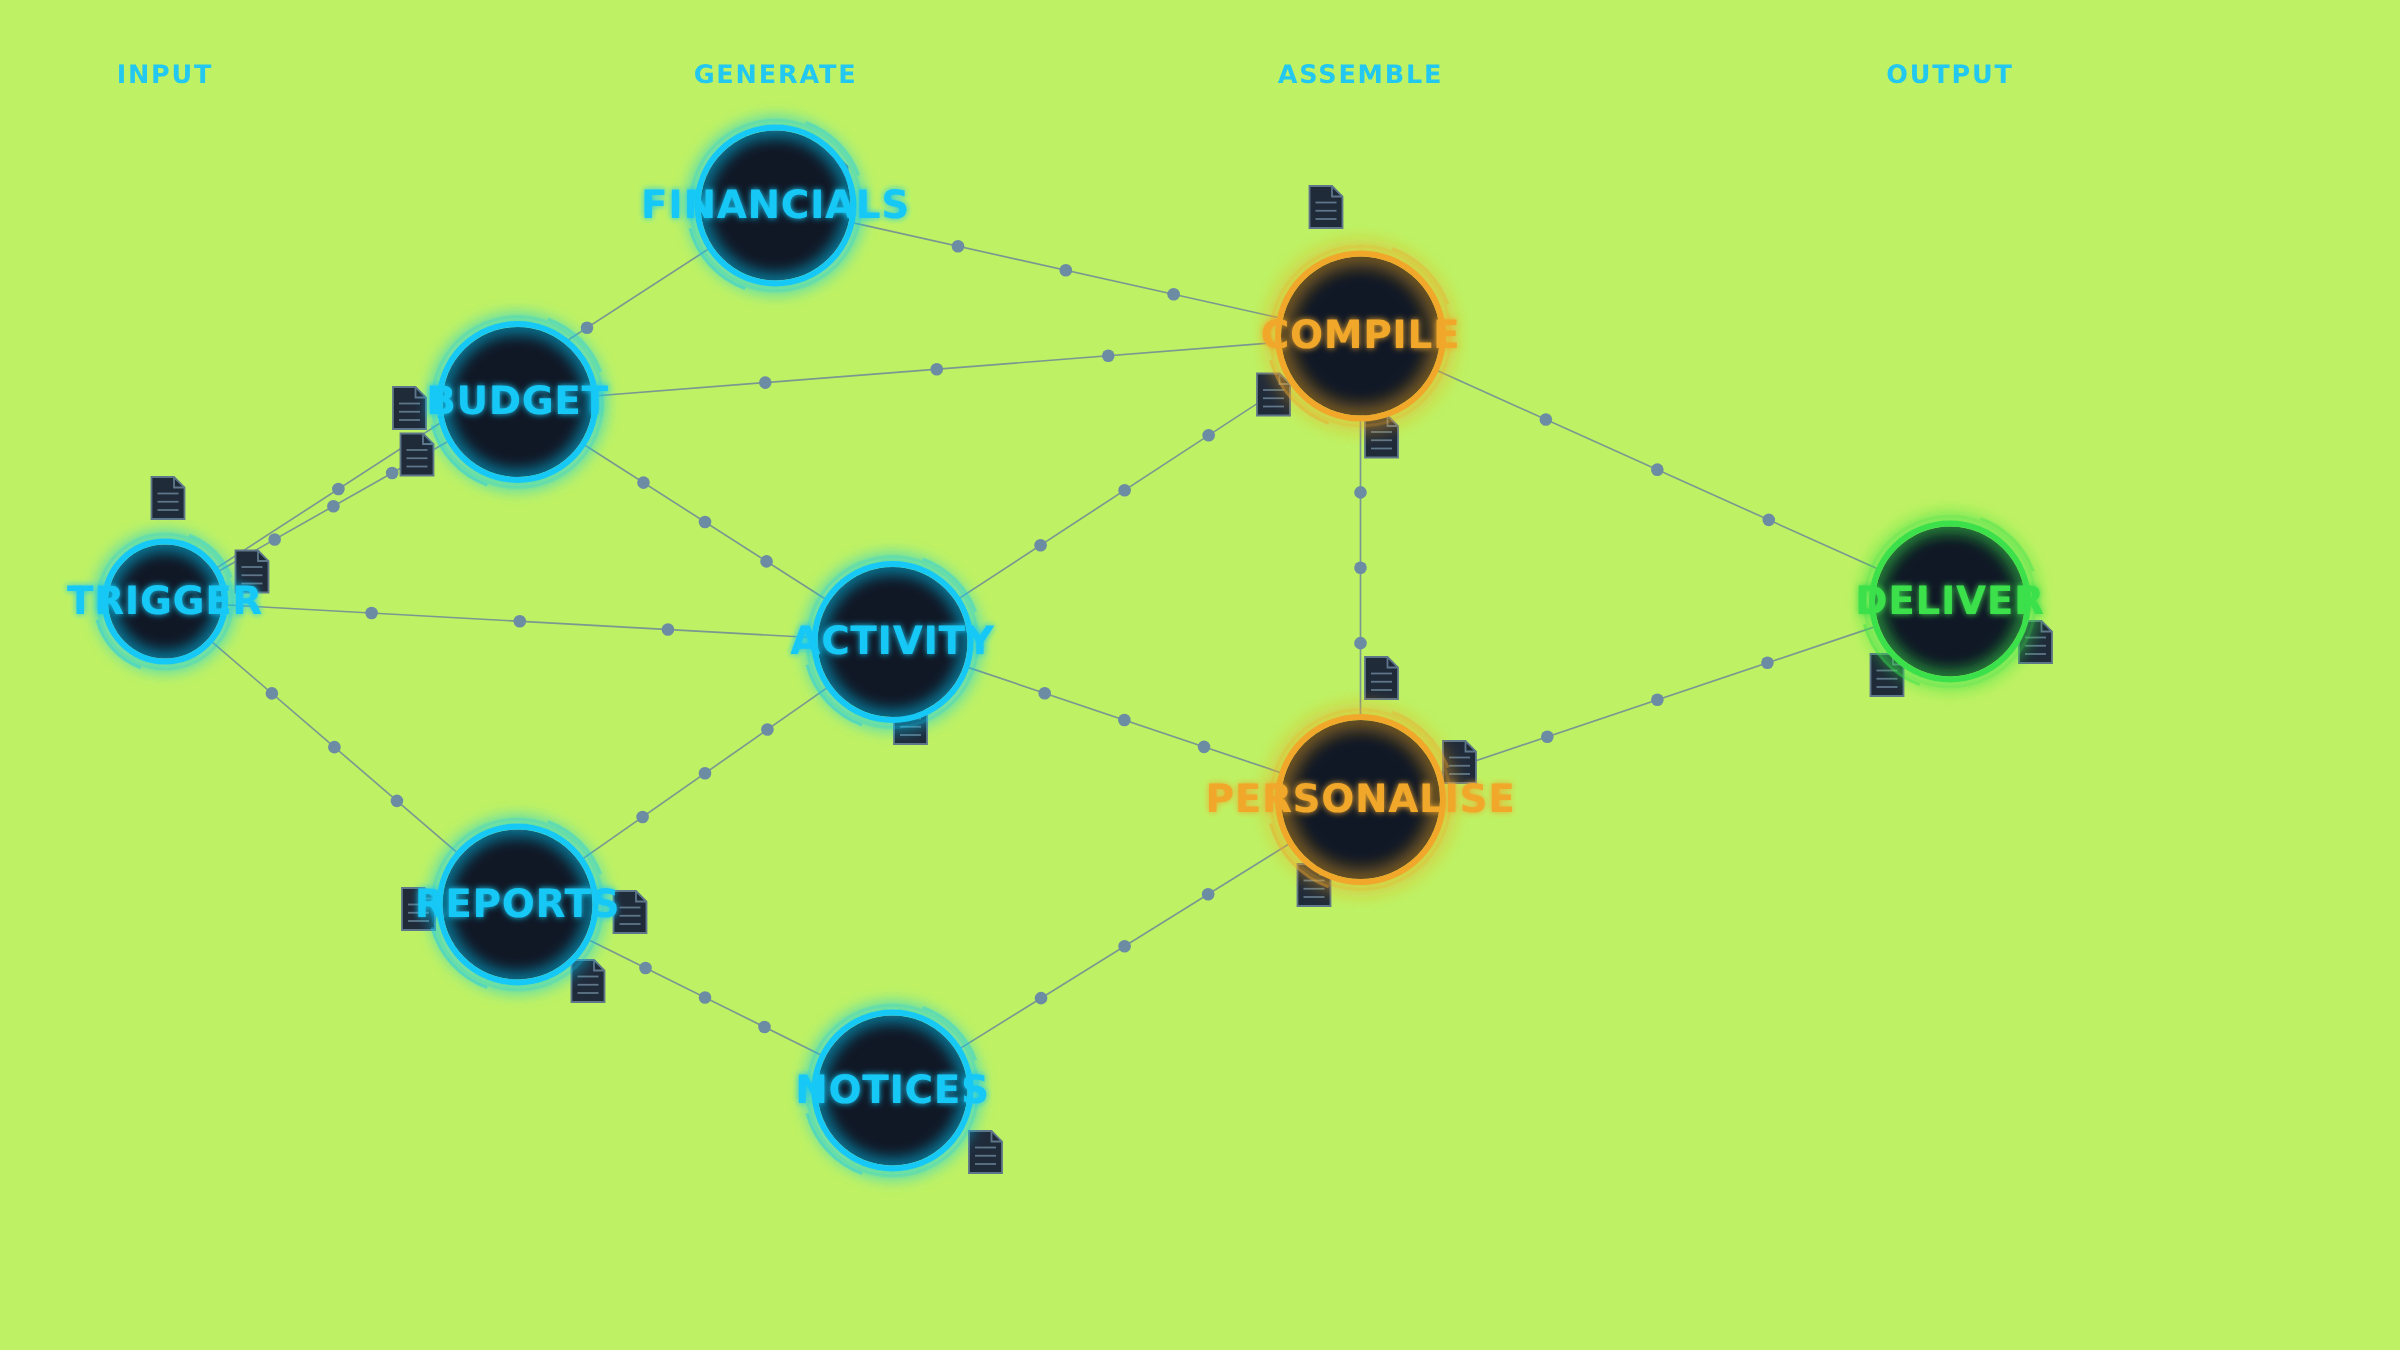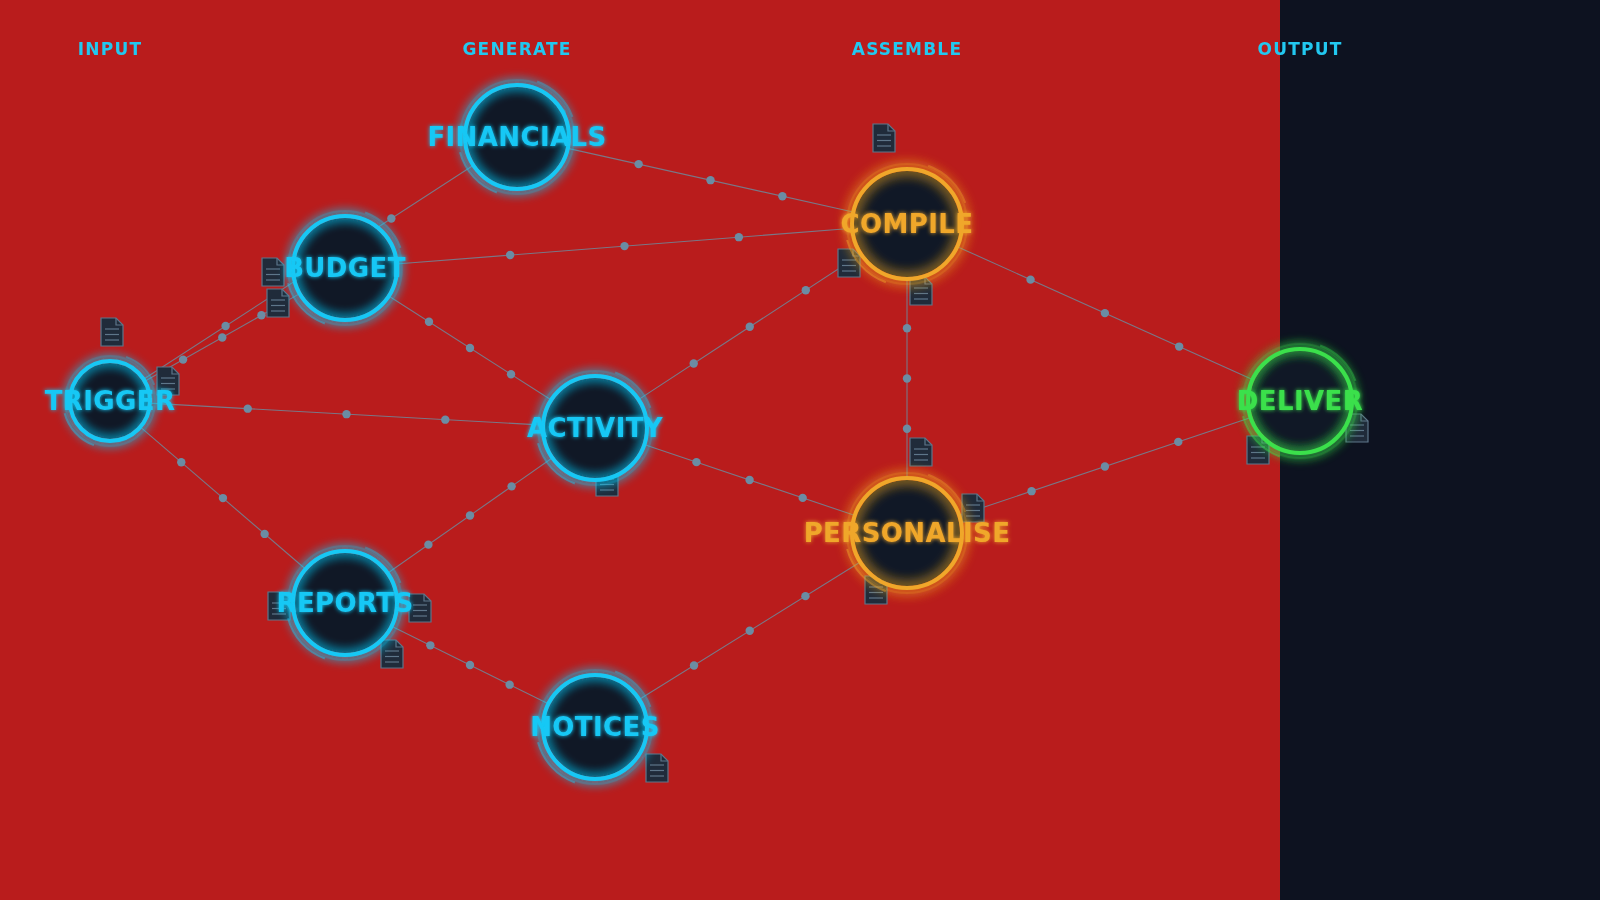--- a/index.html
+++ b/index.html
@@ -9,23 +9,23 @@
     background: #0d1220;
   }
   body {
     width: 1600px;
     height: 900px;
     overflow: hidden;
     font-family: "DejaVu Sans", sans-serif;
   }
   #stage {
     position: relative;
-    width: 1280px;
+    width: 1600px;
     height: 900px;
-    background: #b91c1c;
+    background: #bef264;
   }
   #graph-svg {
     position: absolute;
     left: 0;
     top: 0;
     width: 1600px;
     height: 900px;
   }
   .col-header {
     font-family: "DejaVu Sans", sans-serif;

